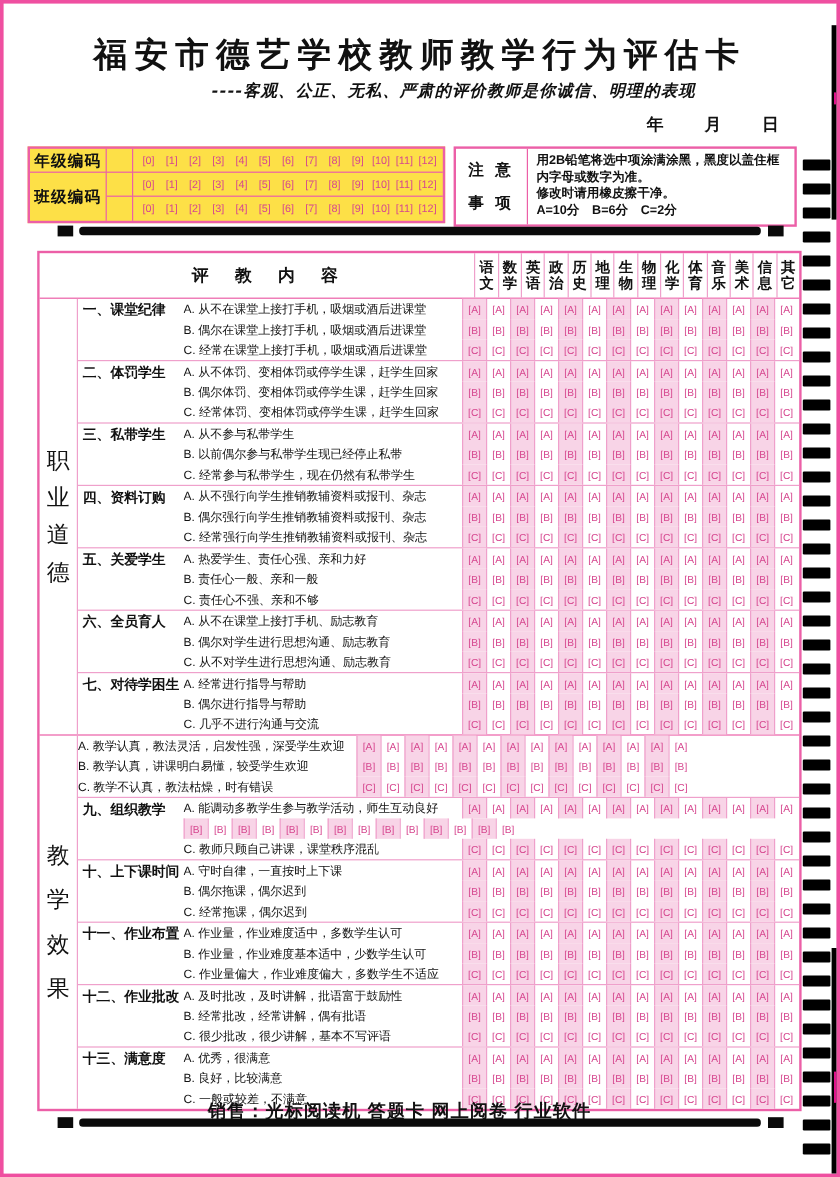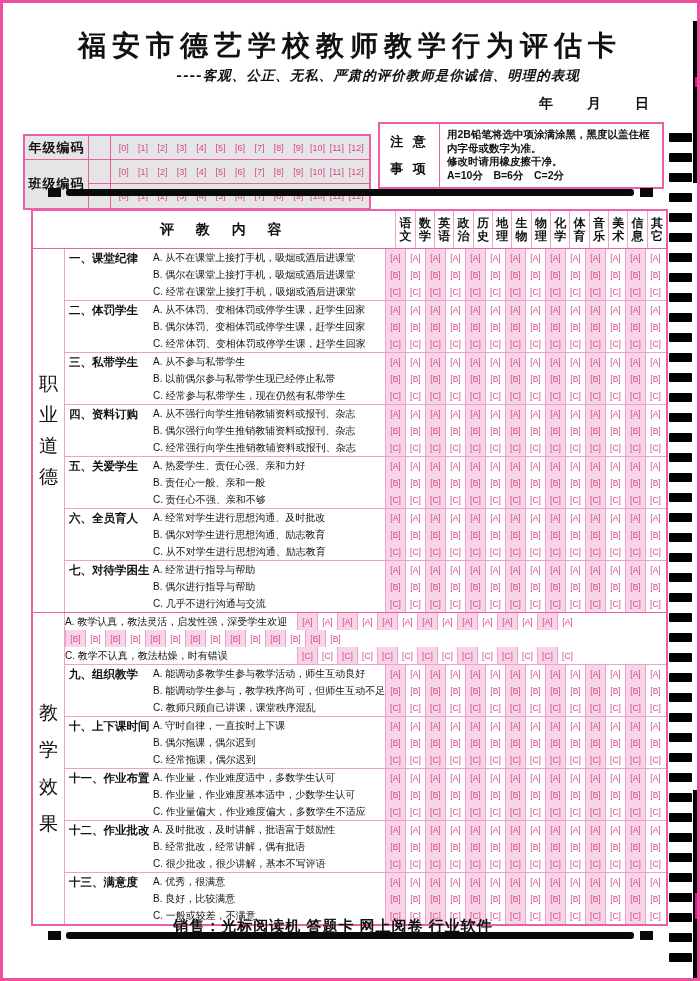--- a/index.html
+++ b/index.html
@@ -29,26 +29,26 @@
     font-style:italic; font-weight:bold; font-size:13.5px;
     letter-spacing:1px;
   }
   .dateline {
     position:absolute; top:92px; right:48px;
     display:flex; gap:34px;
     font-size:14px; font-weight:bold;
   }
   
   .code-box {
-    position:absolute; left:20px; top:131px; width:348px; height:76px;
+    position:absolute; left:20px; top:119px; width:348px; height:64px;
     border:2px solid var(--line-strong, #ec5fa7);
     display:grid;
     grid-template-columns:64px 22px 1fr;
     grid-template-rows:1fr 1fr 1fr;
-    background:#e5e5e5;
+    background:#fde047;
   }
   .cb-cell { display:flex; align-items:center; justify-content:center; }
   .cb-label { font-size:13px; font-weight:bold; letter-spacing:1px; }
   .lab-grade { grid-row:1; grid-column:1; border-bottom:1px solid var(--line-strong,#ec5fa7); border-right:1px solid var(--line-strong,#ec5fa7); }
   .lab-class { grid-row:2 / span 2; grid-column:1; border-right:1px solid var(--line-strong,#ec5fa7); }
   .cb-blank { border-right:1px solid var(--line-strong,#ec5fa7); }
   .b1 { grid-row:1; grid-column:2; border-bottom:1px solid var(--line-strong,#ec5fa7); }
   .b2 { grid-row:2; grid-column:2; border-bottom:1px solid var(--line-strong,#ec5fa7); }
   .b3 { grid-row:3; grid-column:2; }
   .cb-digits { grid-column:3; display:flex; padding:0 3px; }
@@ -559,21 +559,21 @@
                   <div class="bub">[C]</div>
                   <div class="bub stripe">[C]</div>
                   <div class="bub">[C]</div>
              </div>
           </div>
         </div>
             <div class="m-sec">
           <div class="m-item">六、全员育人</div>
           <div class="m-lines">
                 <div class="m-line">
-               <div class="m-opt">A. 经常对学生进行思想沟通、及时批改</div>
+               <div class="m-opt">A. 从不在课堂上接打手机、励志教育</div>
                <div class="bub stripe">[A]</div>
                   <div class="bub">[A]</div>
                   <div class="bub stripe">[A]</div>
                   <div class="bub">[A]</div>
                   <div class="bub stripe">[A]</div>
                   <div class="bub">[A]</div>
                   <div class="bub stripe">[A]</div>
                   <div class="bub">[A]</div>
                   <div class="bub stripe">[A]</div>
                   <div class="bub">[A]</div>
@@ -697,20 +697,21 @@
                   <div class="bub stripe">[A]</div>
                   <div class="bub">[A]</div>
                   <div class="bub stripe">[A]</div>
                   <div class="bub">[A]</div>
                   <div class="bub stripe">[A]</div>
                   <div class="bub">[A]</div>
                   <div class="bub stripe">[A]</div>
                   <div class="bub">[A]</div>
              </div>
                 <div class="m-line">
+               <div class="m-opt">B. 教学认真，讲课明白易懂，较受学生欢迎</div>
                <div class="bub stripe">[B]</div>
                   <div class="bub">[B]</div>
                   <div class="bub stripe">[B]</div>
                   <div class="bub">[B]</div>
                   <div class="bub stripe">[B]</div>
                   <div class="bub">[B]</div>
                   <div class="bub stripe">[B]</div>
                   <div class="bub">[B]</div>
                   <div class="bub stripe">[B]</div>
                   <div class="bub">[B]</div>
@@ -752,21 +753,20 @@
                   <div class="bub stripe">[A]</div>
                   <div class="bub">[A]</div>
                   <div class="bub stripe">[A]</div>
                   <div class="bub">[A]</div>
                   <div class="bub stripe">[A]</div>
                   <div class="bub">[A]</div>
                   <div class="bub stripe">[A]</div>
                   <div class="bub">[A]</div>
              </div>
                 <div class="m-line">
-               <div class="m-opt">B. 能调动学生参与，教学秩序尚可，但师生互动不足</div>
                <div class="bub stripe">[B]</div>
                   <div class="bub">[B]</div>
                   <div class="bub stripe">[B]</div>
                   <div class="bub">[B]</div>
                   <div class="bub stripe">[B]</div>
                   <div class="bub">[B]</div>
                   <div class="bub stripe">[B]</div>
                   <div class="bub">[B]</div>
                   <div class="bub stripe">[B]</div>
                   <div class="bub">[B]</div>

